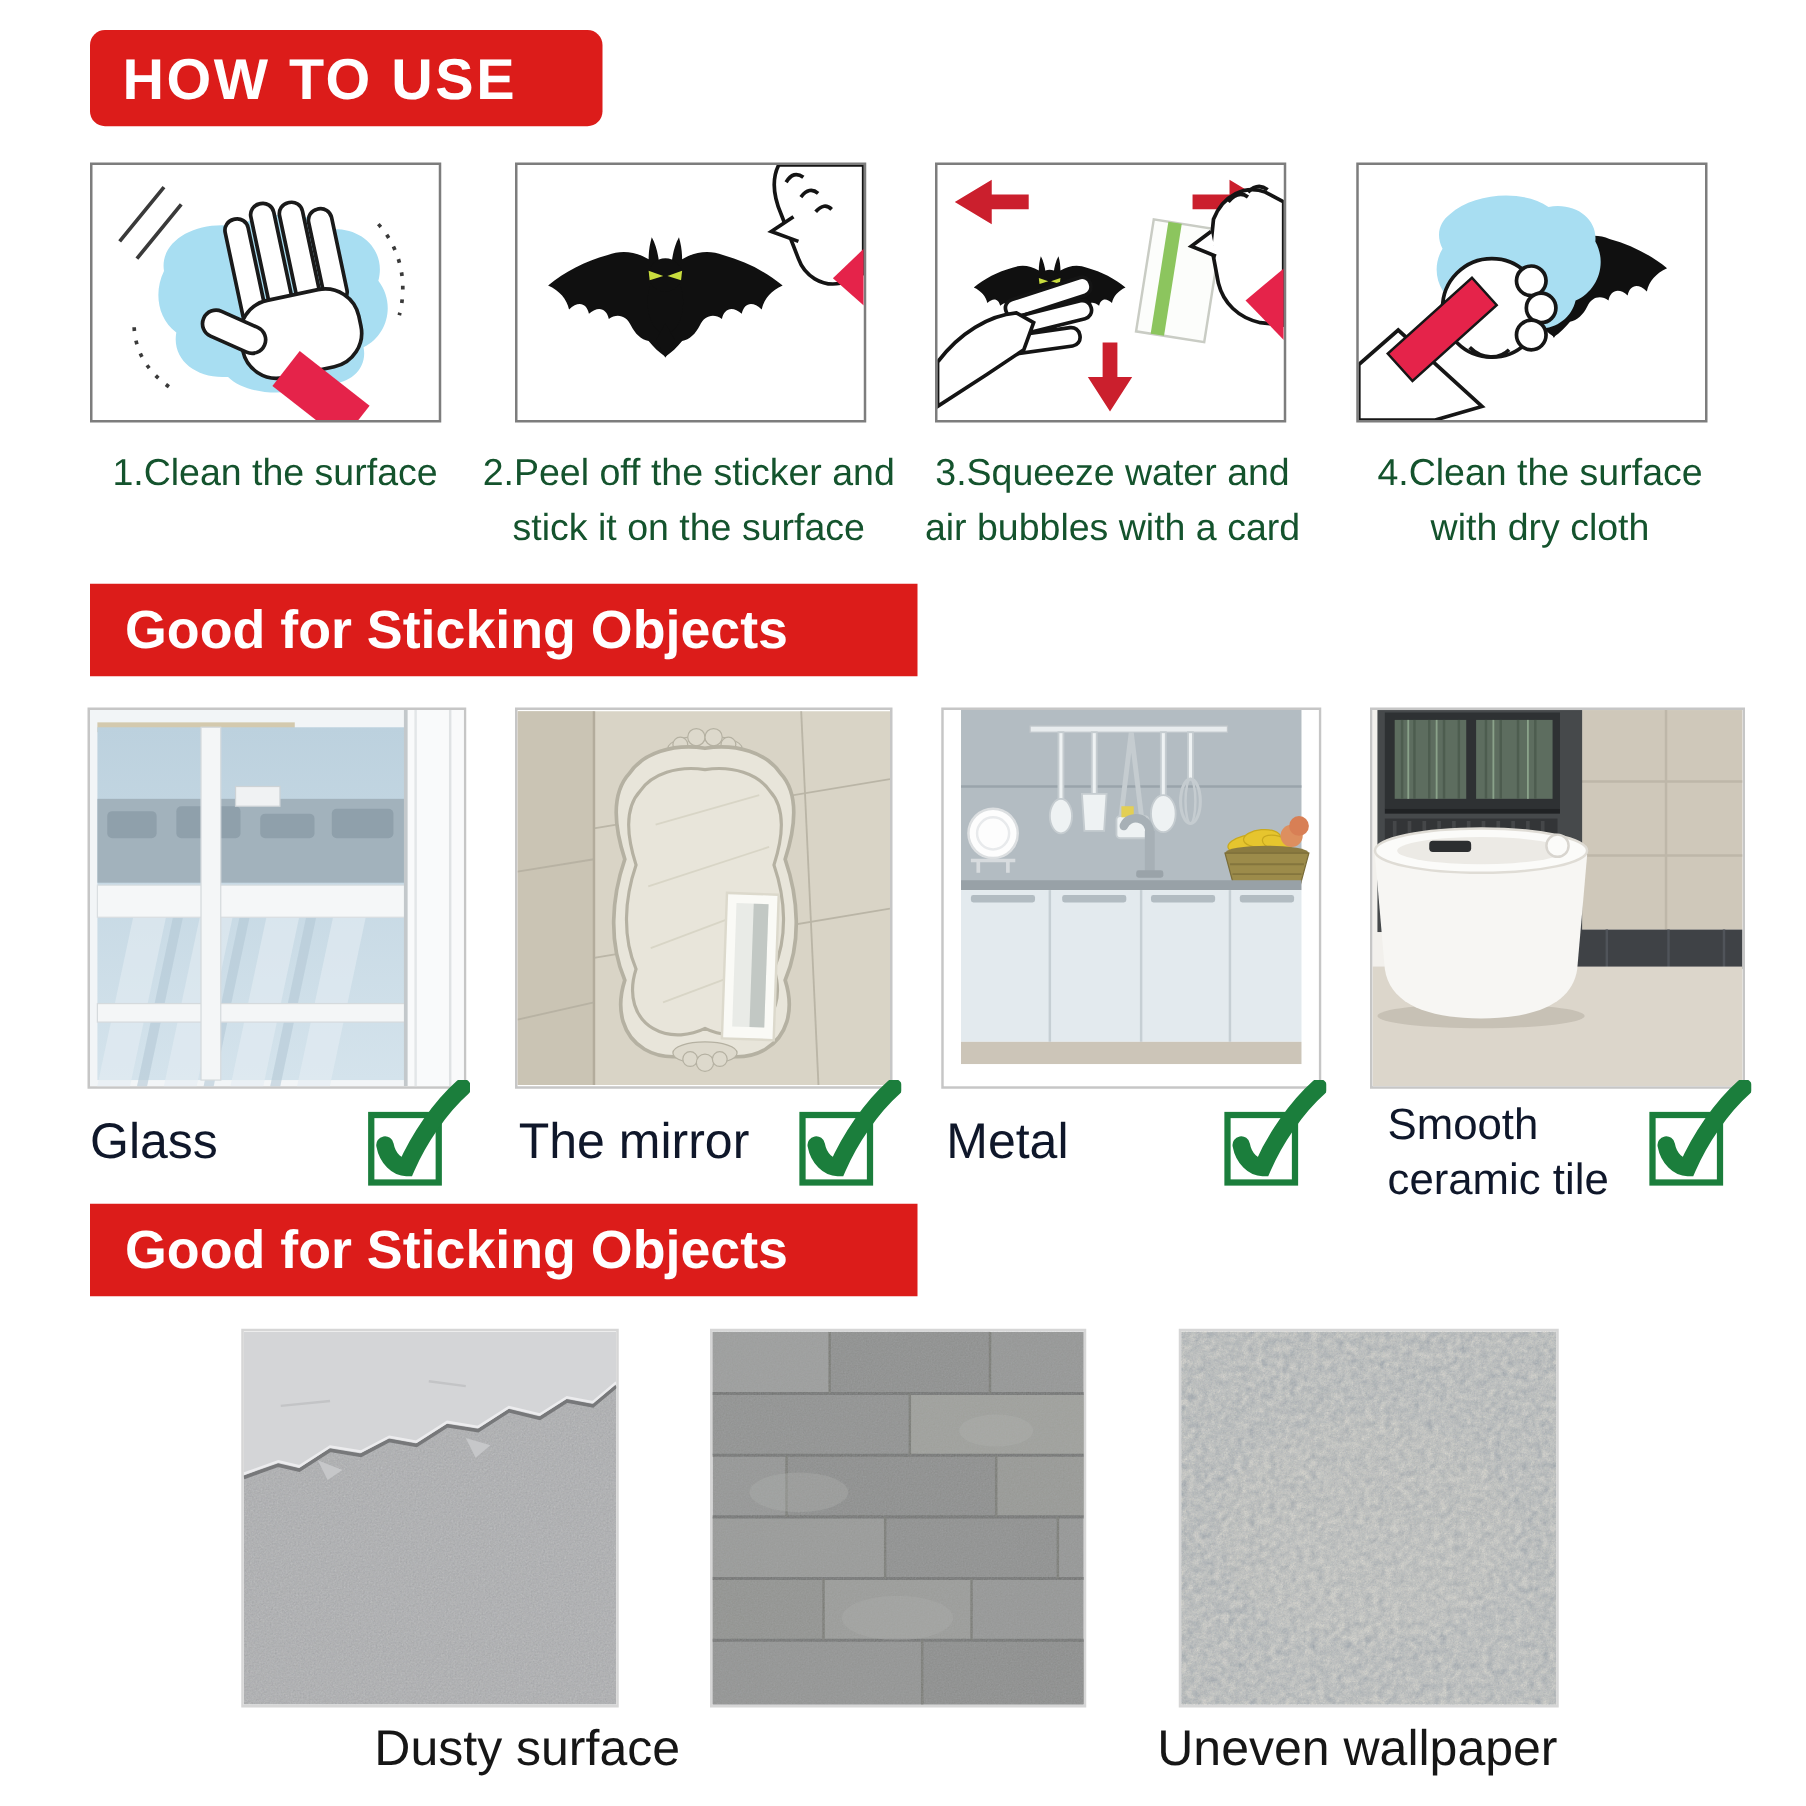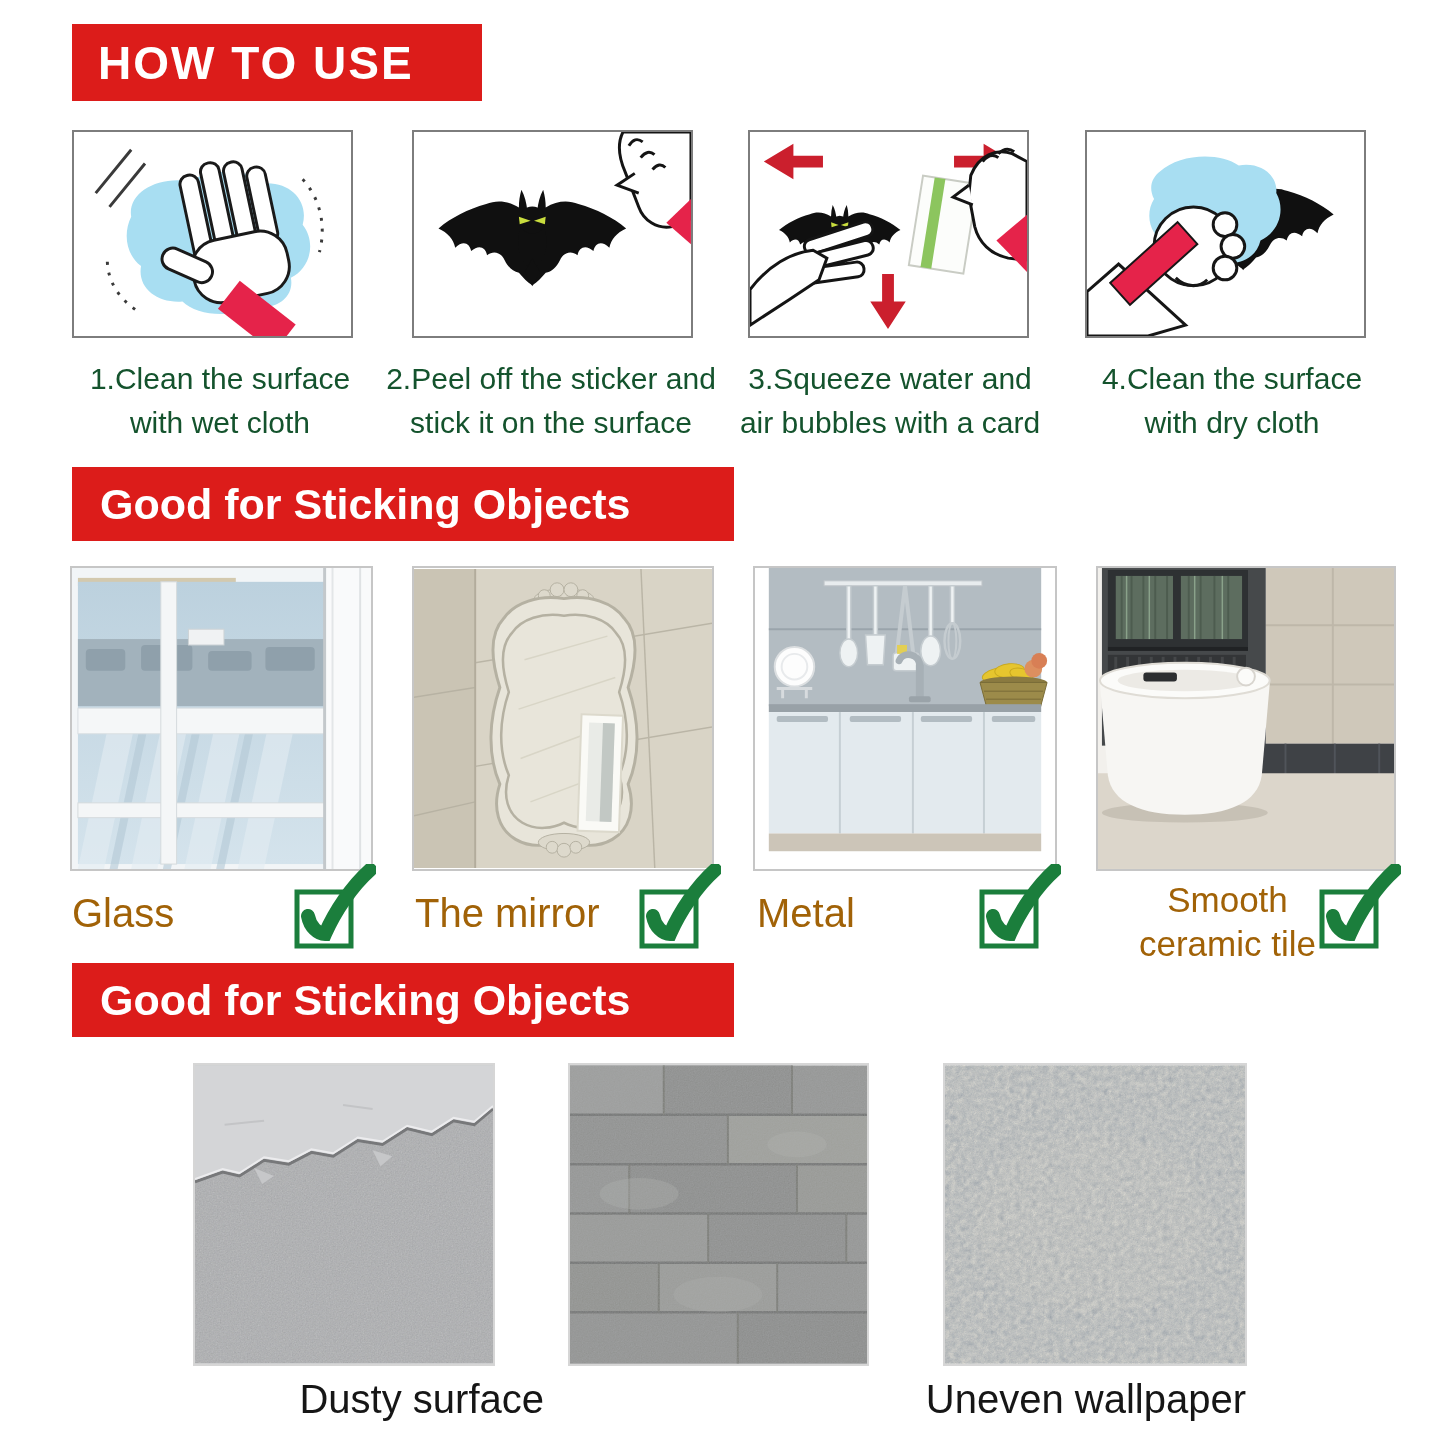--- a/index.html
+++ b/index.html
@@ -1,36 +1,36 @@
 <!DOCTYPE html>
 <html style="--banner-red: #dc1c1a; --banner-text: #ffffff; --check-green: #1b7e3c; --caption-text: #1e1e1e; --bat-black: #101010; --cloth-blue: #a8def2; --cuff-red: #e5234a; --arrow-red: #cb1f2d;"><head>
 <meta charset="utf-8">
 <style>
   html,body{margin:0;padding:0;background:#ffffff;}
   body{font-family:"Liberation Sans","DejaVu Sans",sans-serif;}
   .canvas{position:relative;width:1445px;height:1445px;background:#ffffff;overflow:hidden;}
 
   .banner{position:absolute;background:var(--banner-red,#dc1c1a);color:var(--banner-text,#ffffff);
           font-weight:bold;display:flex;align-items:center;}
-  .banner-1{left:72px;top:24px;width:384px;height:77px;font-size:46px;letter-spacing:2px;padding-left:26px;}
+  .banner-1{left:72px;top:24px;width:384px;height:77px;font-size:46px;letter-spacing:2px;padding-left:26px;border-radius:12px;}
   .banner-2{left:72px;top:467px;width:634px;height:74px;font-size:43px;padding-left:28px;}
   .banner-3{left:72px;top:963px;width:634px;height:74px;font-size:43px;padding-left:28px;}
 
   .stepfig{position:absolute;top:130px;width:281px;height:208px;border:2px solid #7d7d7d;
            box-sizing:border-box;background:#ffffff;}
   .stepfig svg{width:100%;height:100%;display:block;}
   .stepcap{position:absolute;top:357px;width:380px;text-align:center;font-size:30px;line-height:44px;
            color:#14532d;}
 
   .photo{position:absolute;top:566px;border:2px solid #c6c6c6;box-sizing:border-box;background:#fff;height:305px;}
   .photo svg{width:100%;height:100%;display:block;}
   .photo3{position:absolute;top:1063px;border:2px solid #d6d6d6;box-sizing:border-box;background:#fff;height:303px;}
   .photo3 svg{width:100%;height:100%;display:block;}
 
-  .surf-label{position:absolute;top:891px;font-size:40px;color:#a16207;text-align:center;}
+  .surf-label{position:absolute;top:891px;font-size:40px;color:#0f172a;}
   .surf-label.two-line{top:878px;font-size:35px;line-height:44px;width:235px;margin-left:12px;}
   .cb{position:absolute;top:864px;width:84px;height:96px;}
 
   .bad-label{position:absolute;top:1377px;width:400px;text-align:right;font-size:40px;color:#161616;}
 </style>
 </head>
 <body>
 
 <svg width="0" height="0" style="position:absolute" aria-hidden="true">
   <defs>
@@ -139,21 +139,20 @@
         <circle cx="148" cy="116" r="12"></circle>
         <circle cx="140" cy="138" r="12"></circle>
         <path d="M90,148 C100,158 114,158 122,150" fill="none"></path>
       </g>
       <rect x="30" y="126" width="92" height="30" transform="rotate(-42 62 148)" fill="#e5234a" stroke="#161616" stroke-width="2"></rect>
     </svg>
   </figure>
 
   <div class="stepcap" style="left:30px">
     <div>1.Clean the surface</div>
-    <div>with wet cloth</div>
   </div>
   <div class="stepcap" style="left:361px">
     <div>2.Peel off the sticker and</div>
     <div>stick it on the surface</div>
   </div>
   <div class="stepcap" style="left:700px">
     <div>3.Squeeze water and</div>
     <div>air bubbles with a card</div>
   </div>
   <div class="stepcap" style="left:1042px">

